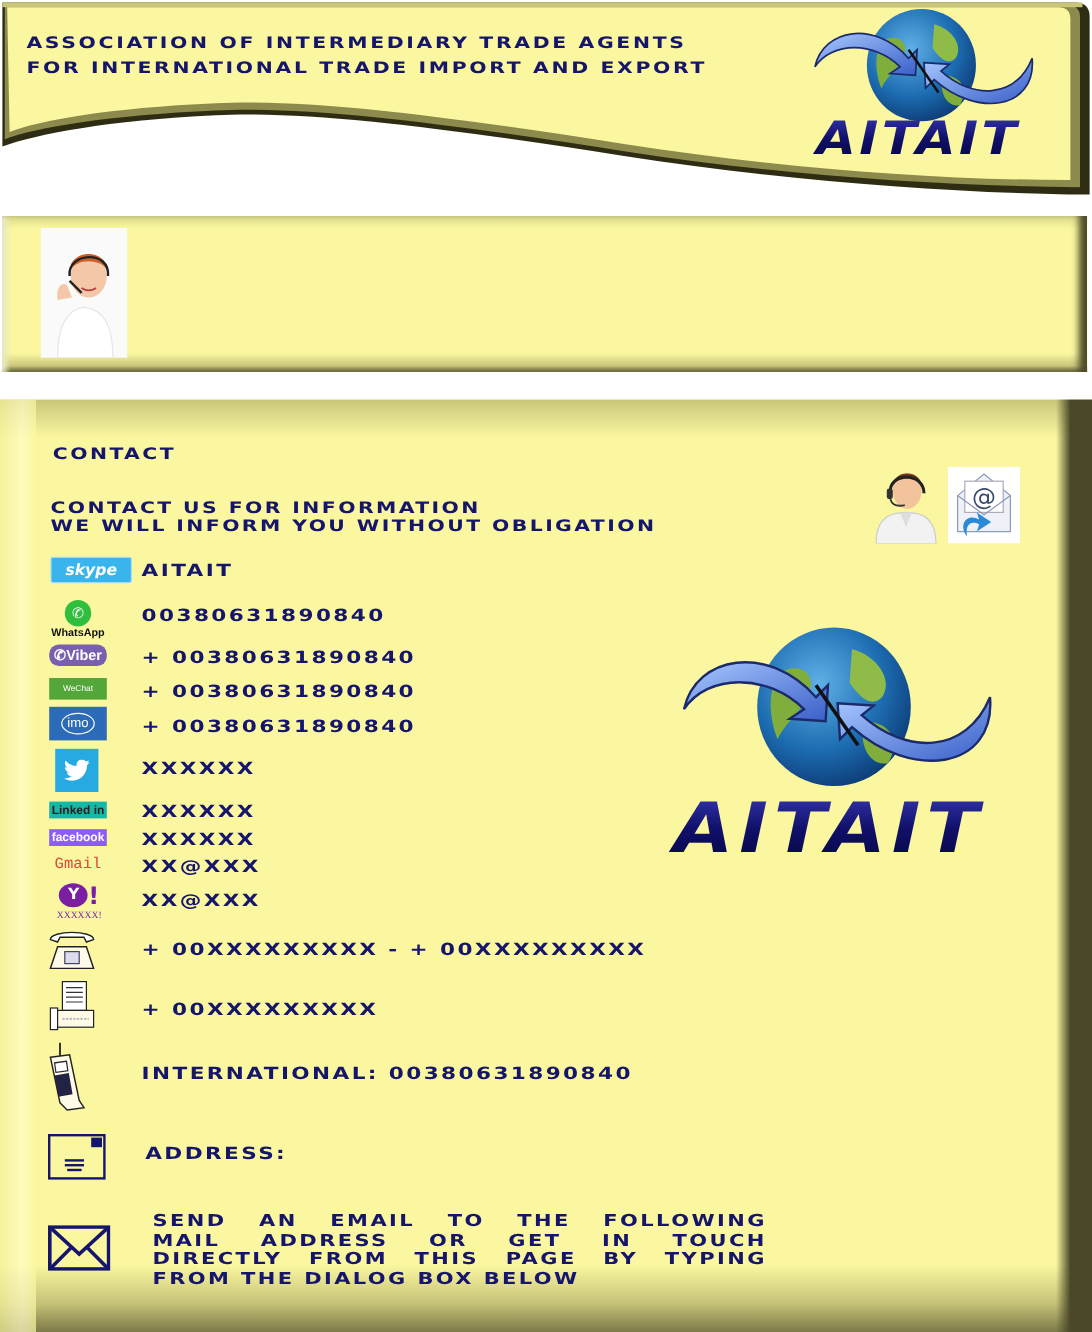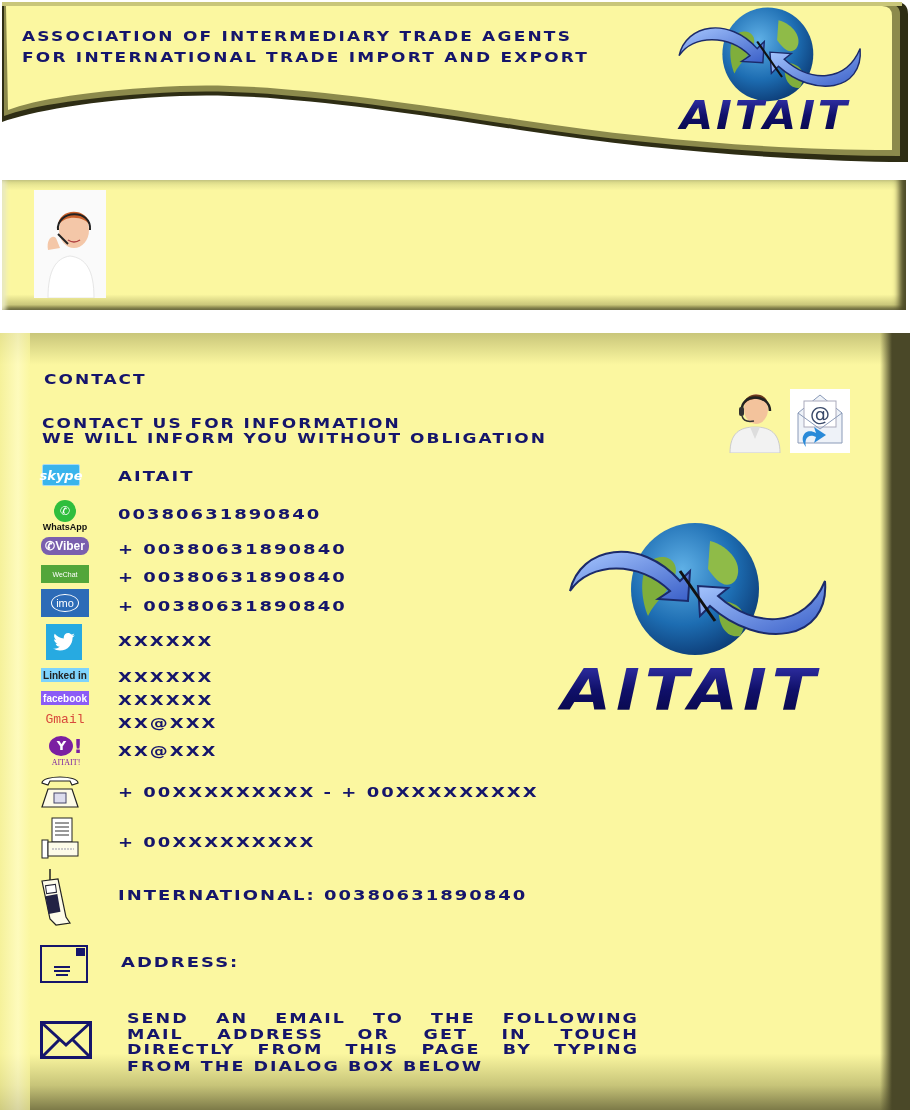--- a/index.html
+++ b/index.html
@@ -145,21 +145,21 @@
   </svg>
   <svg class="icon-box" style="left:790px; top:56px;" width="60" height="64" viewBox="0 0 60 64">
     <rect width="60" height="64" fill="#ffffff"></rect>
     <path d="M8,24 L30,6 L52,24 L52,54 L8,54Z" fill="#eef2f8" stroke="#8a9ab8"></path>
     <rect x="14" y="12" width="32" height="26" fill="#ffffff" stroke="#aab"></rect>
     <text x="30" y="32" text-anchor="middle" font-size="20" font-family="DejaVu Sans, sans-serif" fill="#3a4a6a">@</text>
     <path d="M8,24 L30,40 L52,24" fill="none" stroke="#8a9ab8"></path>
     <path d="M16,58 C8,48 16,38 26,44 L24,38 L36,46 L24,54 L26,48 C18,44 14,50 16,58Z" fill="#2a8ad8"></path>
   </svg>
 
-  <div class="icon-box" style="left:42px; top:131px; width:38px; height:22px; background:#3ab4ec; border:1px solid #a8dcf4; border-radius:2px; color:#fff; font-size:13px; font-weight:bold; font-style:italic; font-family:'DejaVu Sans',sans-serif;text-align:center;">skype</div>
+  <div class="icon-box" style="left:42px; top:131px; width:68px; height:22px; background:#3ab4ec; border:1px solid #a8dcf4; border-radius:2px; color:#fff; font-size:13px; font-weight:bold; font-style:italic; font-family:'DejaVu Sans',sans-serif;text-align:center;">skype</div>
   <div class="row-text techfont" style="top:132px;">AITAIT</div>
 
   <div class="icon-box" style="left:40px; top:166px; width:50px; height:34px; flex-direction:column;">
     <div style="width:22px; height:22px; border-radius:50%; background:#2fbe3d; display:flex; align-items:center; justify-content:center; color:#fff; font-size:12px;">✆</div>
     <div style="font-size:9px; font-weight:bold; color:#111; font-family:'Liberation Sans',sans-serif;">WhatsApp</div>
   </div>
   <div class="row-text techfont" style="top:170px;">00380631890840</div>
 
   <div class="icon-box" style="left:41px; top:204px; width:48px; height:18px; background:#7a5fae; border-radius:8px; color:#fff; font-size:12px; font-weight:bold; font-family:'Liberation Sans',sans-serif;">
     <span>✆</span>
@@ -175,35 +175,35 @@
   </div>
   <div class="row-text techfont" style="top:262px;">+ 00380631890840</div>
 
   <div class="icon-box" style="left:46px; top:291px; width:36px; height:36px; background:#27aae1; color:#fff; font-size:22px;">
     <svg width="22" height="18" viewBox="0 0 24 20">
         <path d="M24,2.4c-.9.4-1.8.6-2.8.8 1-.6 1.8-1.6 2.2-2.7-1 .6-2 1-3.1 1.2C19.3.7 18 0 16.6 0c-2.7 0-4.9 2.2-4.9 4.9 0 .4 0 .8.1 1.1C7.7 5.8 4.1 3.9 1.7.9c-.4.7-.7 1.6-.7 2.5 0 1.7.9 3.2 2.2 4.1-.8 0-1.6-.2-2.2-.6v.1c0 2.4 1.7 4.4 3.9 4.8-.4.1-.8.2-1.3.2-.3 0-.6 0-.9-.1.6 2 2.4 3.4 4.6 3.4-1.7 1.3-3.8 2.1-6.1 2.1-.4 0-.8 0-1.2-.1 2.2 1.4 4.8 2.2 7.5 2.2 9.1 0 14-7.5 14-14v-.6c1-.7 1.8-1.6 2.5-2.5z" fill="#fff"></path>
       </svg>
   </div>
   <div class="row-text techfont" style="top:297px;">XXXXXX</div>
 
-  <div class="icon-box" style="left:41px; top:335px; width:48px; height:14px; background:#7dd3fc; font-size:10px; font-weight:bold; color:#222; font-family:'Liberation Sans',sans-serif;">Linked in</div>
+  <div class="icon-box" style="left:41px; top:335px; width:48px; height:14px; background:#14b8a6; font-size:10px; font-weight:bold; color:#222; font-family:'Liberation Sans',sans-serif;">Linked in</div>
   <div class="row-text techfont" style="top:333px;">XXXXXX</div>
 
   <div class="icon-box" style="left:41px; top:358px; width:48px; height:14px; background:#8b5cf6; color:#fff; font-size:10px; font-weight:bold; font-family:'Liberation Sans',sans-serif;">facebook</div>
   <div class="row-text techfont" style="top:356px;">XXXXXX</div>
 
   <div class="icon-box" style="left:41px; top:377px; width:48px; height:18px; font-size:13px; color:#d84a3c; font-family:Liberation Mono, monospace;">Gmail</div>
   <div class="row-text techfont" style="top:379px;">XX@XXX</div>
 
   <div class="icon-box" style="left:44px; top:400px; width:44px; height:34px; flex-direction:column;">
     <div style="display:flex; align-items:center;">
       <div style="width:24px; height:20px; border-radius:50%; background:#7b1fa2; color:#fff; font-size:13px; font-weight:bold; text-align:center; line-height:20px;">Y</div>
       <div style="color:#7b1fa2; font-size:20px; font-weight:bold;">!</div>
     </div>
-    <div style="font-size:8px; color:#7b1fa2; font-family:'Liberation Serif',serif;">AITAIT!</div>
+    <div style="font-size:8px; color:#7b1fa2; font-family:'Liberation Serif',serif;">XXXXXX!</div>
   </div>
   <div class="row-text techfont" style="top:407px;">XX@XXX</div>
 
   <svg class="icon-box" style="left:40px; top:440px;" width="40" height="36" viewBox="0 0 40 36">
     <path d="M2,10 C2,2 38,2 38,10 L32,12 L30,8 L10,8 L8,12Z" fill="#fff" stroke="#222" stroke-width="1.2"></path>
     <path d="M8,16 L32,16 L38,34 L2,34Z" fill="#fdfbe8" stroke="#222" stroke-width="1.2"></path>
     <rect x="14" y="20" width="12" height="10" fill="#dde" stroke="#446"></rect>
   </svg>
   <div class="row-text techfont" style="top:448px;">+ 00XXXXXXXXX - + 00XXXXXXXXX</div>
 

